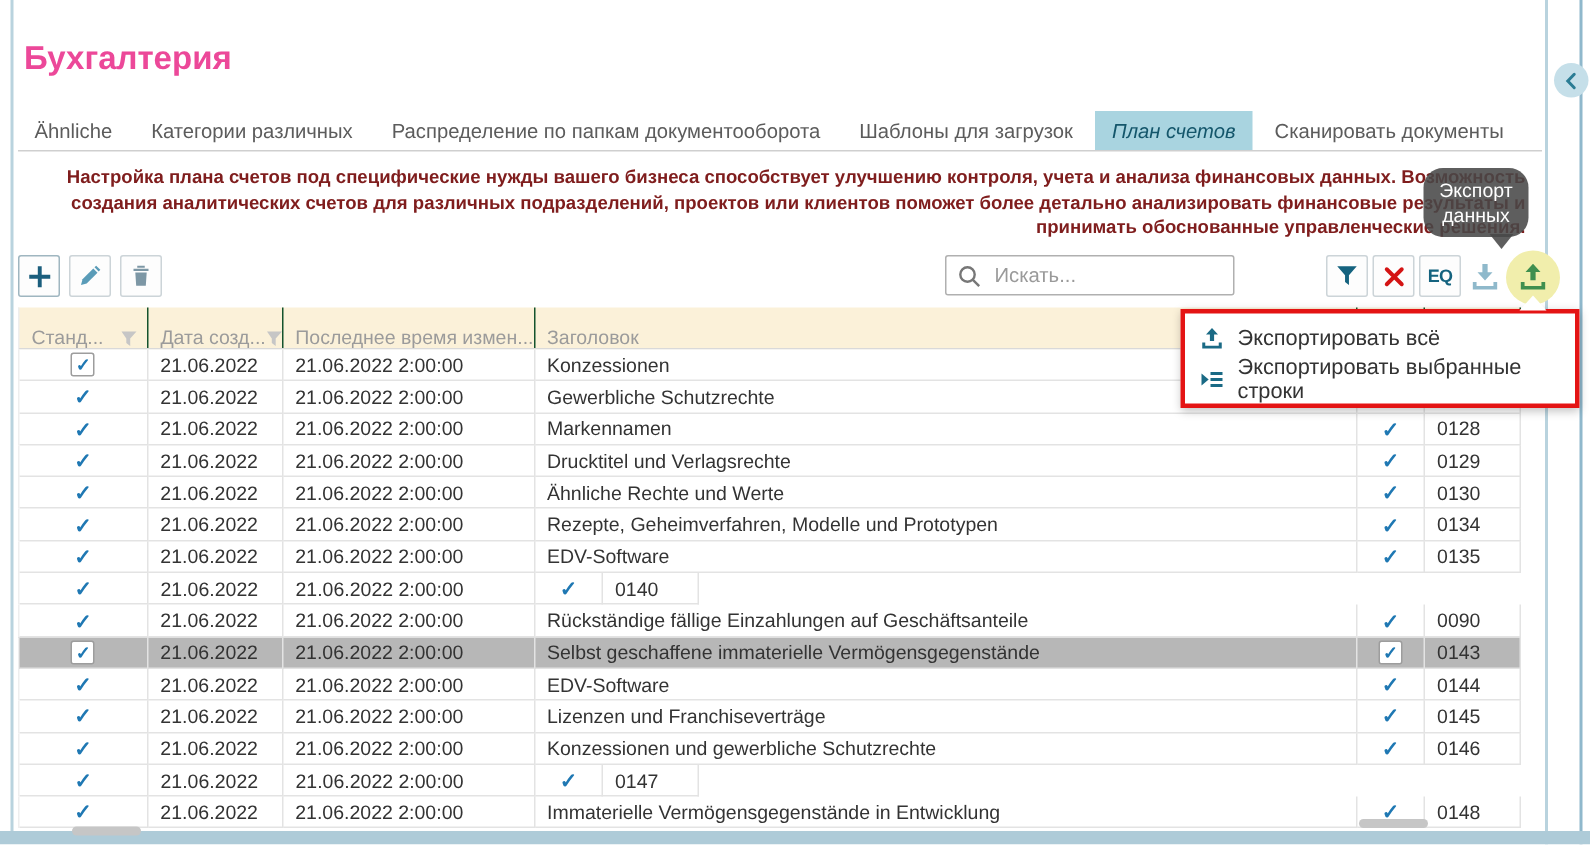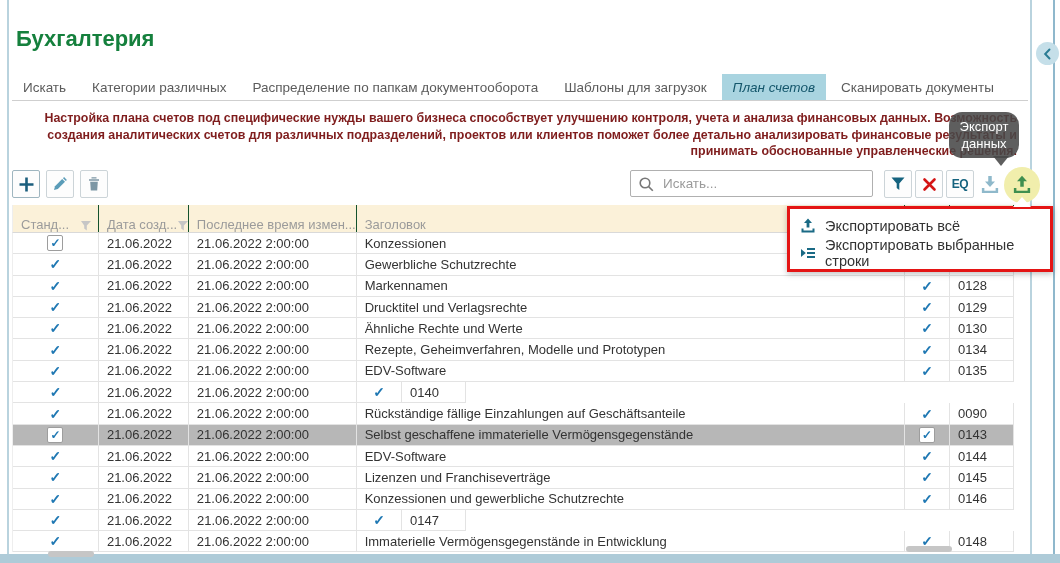--- a/index.html
+++ b/index.html
@@ -11,21 +11,21 @@
   .panel-edge  { position:absolute; left:1030px; top:0; width:2px; height:563px; background:#b9d3de; }
   .outer-edge  { position:absolute; left:1053px; top:0; width:2px; height:563px; background:#8fb8cc; }
   .bottom-bar  { position:absolute; left:0; bottom:0; width:1060px; height:9px; background:#aecbd8; z-index:30; }
   .hthumb      { position:absolute; height:6px; width:46px; border-radius:3px; background:#c6c6c6; z-index:31; }
   .hthumb.t1   { left:48px; top:551px; }
   .hthumb.t2   { left:906px; top:546px; }
 
   .collapse-btn { position:absolute; left:1036px; top:42px; width:23px; height:23px; border-radius:50%;
                   background:#c5dfe9; border:none; display:flex; align-items:center; justify-content:center; z-index:35; cursor:pointer; }
 
-  .page-title { position:absolute; left:16px; top:26px; font-size:22px; font-weight:bold; color:#15803d; }
+  .page-title { position:absolute; left:16px; top:26px; font-size:22px; font-weight:bold; color:#ec4899; }
 
   
   .tab-bar { position:absolute; left:12px; top:74px; width:1016px; height:27px; display:flex; gap:4px;
              border-bottom:1px solid #cfcfcf; }
   .tab { padding:0 11px; display:flex; align-items:center; font-size:13.5px; color:#5c5c5c; cursor:pointer; white-space:nowrap; }
   .tab.active { background:#a9d4e0; color:#14566b;font-style:italic; }
 
   .description { position:absolute; left:14px; top:110px; width:1003px; font-size:12.4px; font-weight:bold;
                  color:#7f1d1d; line-height:16.5px;text-align:right; }
 
@@ -38,21 +38,21 @@
   .tb-btn.del { left:80px; }
   .tb-btn.filter { left:884px; }
   .tb-btn.clearf { left:915px; }
   .tb-btn.fbuilder { left:946px; position:absolute; }
   .eq-text { font-size:12px; font-weight:bold; color:#15637f; letter-spacing:-0.5px; }
   .icon-plain { position:absolute; top:6px; width:22px; height:22px; display:flex; align-items:center; justify-content:center; cursor:pointer; }
   .icon-plain.import { left:979px; }
   .icon-plain.export { left:1011px; z-index:6; }
   .yellow-circle { position:absolute; left:1004px; top:-1px; width:36px; height:36px; border-radius:50%; background:#f1eeac; z-index:5; }
 
-  .search { position:absolute; left:630px; top:2px; width:243px; height:27px; border:1px solid #b0b0b0; border-radius:2px; background:#fff; }
+  .search { position:absolute; left:630px; top:2px; width:193px; height:27px; border:1px solid #b0b0b0; border-radius:2px; background:#fff; }
   .search svg { position:absolute; left:7px; top:5px; }
   .search input { position:absolute; left:0; top:0; width:100%; height:100%; border:none; outline:none;
                   padding-left:32px; font-size:13.5px; color:#333; background:transparent; font-family:"Liberation Sans",sans-serif; }
   .search input::placeholder { color:#9a9a9a; }
 
   
   .grid { position:absolute; left:12px; top:205px; width:1002px; }
   .hrow { display:flex; height:28px; background:#fbf1d9; border-bottom:1px solid #d9d9d9; border-left:1px solid #eee; }
   .hcell { display:flex; align-items:flex-end; padding-left:8px; font-size:13px; color:#9b9b9b;
            border-right:1px solid #14532d; overflow:hidden; white-space:nowrap; cursor:pointer; }
@@ -88,21 +88,21 @@
 
 <div class="app">
 
   <div class="left-edge"></div>
   <div class="panel-edge"></div>
   <div class="outer-edge"></div>
 
   <h1 class="page-title">Бухгалтерия</h1>
 
   <div class="tab-bar">
-      <div class="tab">Искать</div>
+      <div class="tab">Ähnliche</div>
       <div class="tab">Категории различных</div>
       <div class="tab">Распределение по папкам документооборота</div>
       <div class="tab">Шаблоны для загрузок</div>
       <div class="tab active">План счетов</div>
       <div class="tab">Сканировать документы</div>
     </div>
 
   <div class="description">Настройка плана счетов под специфические нужды вашего бизнеса способствует улучшению контроля, учета и анализа финансовых данных. Возможность создания аналитических счетов для различных подразделений, проектов или клиентов поможет более детально анализировать финансовые результаты и принимать обоснованные управленческие решения.</div>
 
   <div class="toolbar">

